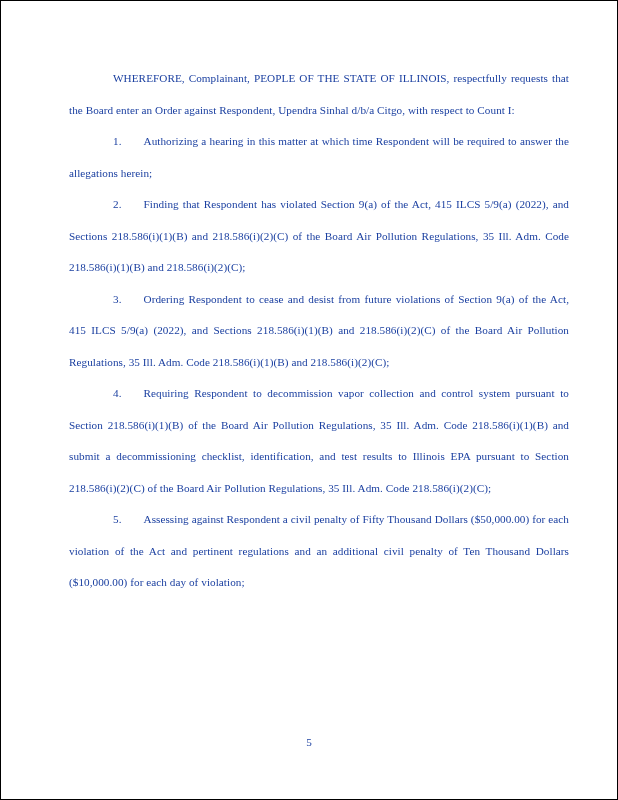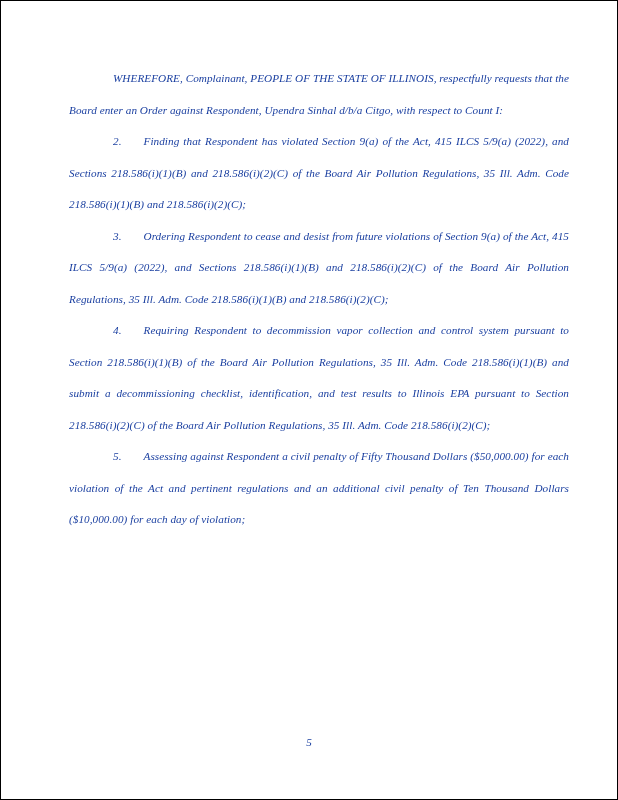--- a/index.html
+++ b/index.html
@@ -10,21 +10,20 @@
   .page {
     position: relative;
     width: 618px;
     height: 800px;
     background: #ffffff;
     border: 1px solid #000000;
     box-sizing: border-box;
     overflow: hidden;
     font-family: "Liberation Serif", serif;
     color: #1a3fa0;
-    font-style: italic;
   }
   .content {
     position: absolute;
     left: 68px;
     top: 62px;
     width: 500px;
   }
   p.para {
     margin: 0 0 0 0;
     font-size: 11.2px;
@@ -60,20 +59,21 @@
   }
 </style>
 </head>
 <body>
 
 <div class="page">
   <div class="content">
 
     <p class="para first"><span class="indent"></span><span>WHEREFORE, Complainant, PEOPLE OF THE  STATE OF ILLINOIS, respectfully requests that the Board enter an Order against Respondent, Upendra Sinhal d/b/a Citgo, with respect to Count I:</span></p>
 
+    <p class="para"><span class="num-indent"></span><span>1.</span><span class="num-gap"></span><span>Authorizing a hearing in this matter at which time Respondent will be required to answer the allegations herein;</span></p>
 
     <p class="para"><span class="num-indent"></span><span>2.</span><span class="num-gap"></span><span>Finding that Respondent has violated Section 9(a) of the Act, 415 ILCS 5/9(a) (2022), and Sections 218.586(i)(1)(B) and 218.586(i)(2)(C) of the Board Air Pollution Regulations, 35 Ill. Adm. Code 218.586(i)(1)(B) and 218.586(i)(2)(C);</span></p>
 
     <p class="para"><span class="num-indent"></span><span>3.</span><span class="num-gap"></span><span>Ordering Respondent to cease and desist from future violations of Section 9(a) of the Act, 415 ILCS 5/9(a) (2022), and Sections 218.586(i)(1)(B) and 218.586(i)(2)(C) of the Board Air Pollution Regulations, 35 Ill. Adm. Code 218.586(i)(1)(B) and 218.586(i)(2)(C);</span></p>
 
     <p class="para"><span class="num-indent"></span><span>4.</span><span class="num-gap"></span><span>Requiring Respondent to decommission vapor collection and control system pursuant to Section 218.586(i)(1)(B) of the Board Air Pollution Regulations, 35 Ill. Adm. Code 218.586(i)(1)(B) and submit a decommissioning checklist, identification, and test results to Illinois EPA pursuant to Section 218.586(i)(2)(C) of the Board Air Pollution Regulations, 35 Ill. Adm. Code 218.586(i)(2)(C);</span></p>
 
     <p class="para"><span class="num-indent"></span><span>5.</span><span class="num-gap"></span><span>Assessing against Respondent a civil penalty  of  Fifty  Thousand Dollars ($50,000.00) for each violation of the Act and pertinent regulations and an additional civil penalty of Ten Thousand Dollars ($10,000.00) for each day of violation;</span></p>
 
 

